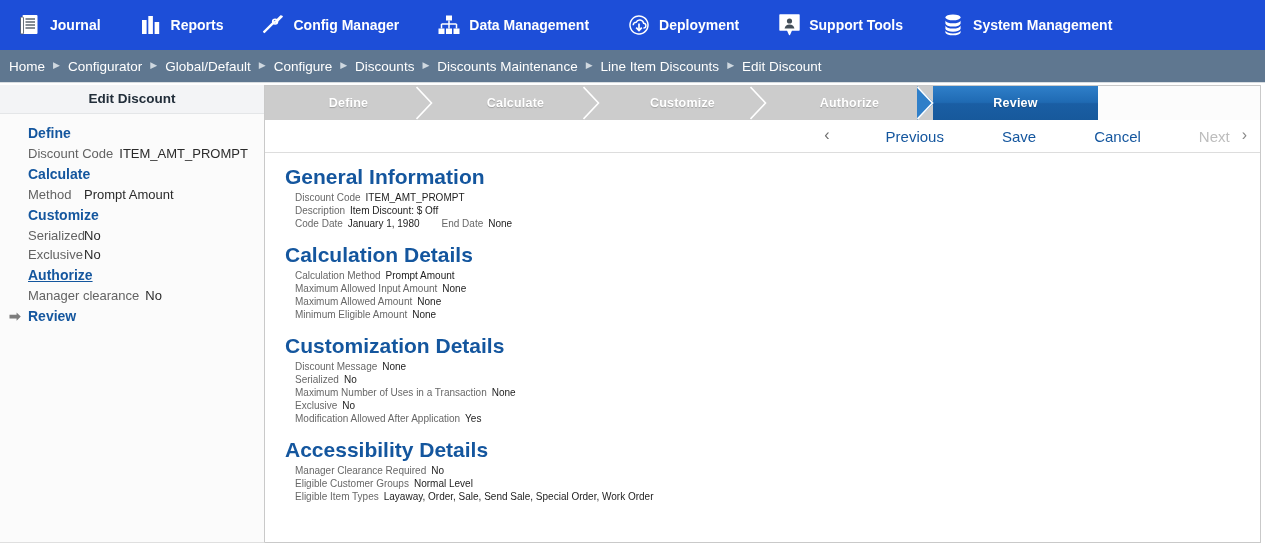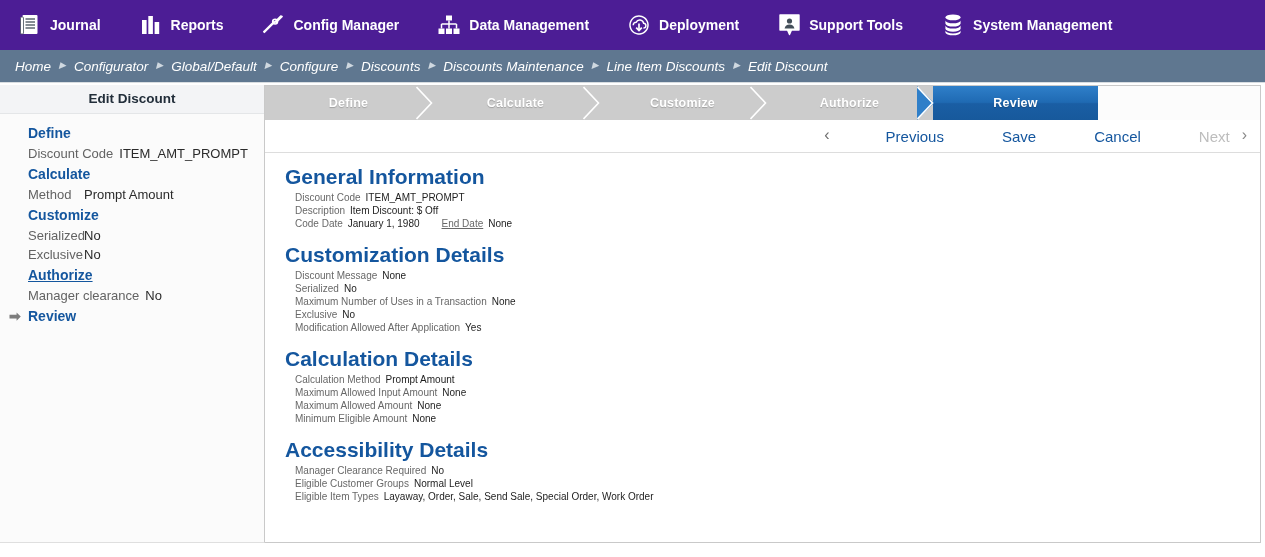--- a/index.html
+++ b/index.html
@@ -8,21 +8,21 @@
     margin: 0; padding: 0;
     width: 1265px; height: 557px;
     overflow: hidden;
     background: #ffffff;
     font-family: "Liberation Sans", sans-serif;
   }
 
   
   #topnav {
     height: 50px;
-    background: #4c1d95;
+    background: #1d4ed8;
     display: flex;
     align-items: center;
     padding-left: 18px;
     gap: 0px;
   }
   .nav-item {
     display: flex;
     align-items: center;
     gap: 8px;
     color: #ffffff;
@@ -41,25 +41,24 @@
     flex: 0 0 24px;
   }
   .nav-item svg { display: block; }
 
   
   #breadcrumb {
     height: 33px;
     background: #5f7790;
     display: flex;
     align-items: center;
-    padding-left: 15px;
+    padding-left: 9px;
     color: #ffffff;
     font-size: 13.5px;
     border-bottom: 1px solid #d8dde1;
-    font-style: italic;
   }
   .crumb {
     color: #ffffff;
     cursor: pointer;
     white-space: nowrap;
   }
   .crumb.last { cursor: default; }
   .crumb-sep {
     margin: 0 8px;
     color: #cfd8e0;
@@ -227,21 +226,21 @@
   .sec {
     margin-bottom: 13px;
   }
   .row {
     font-size: 10px;
     padding: 1px 0 1px 10px;
     white-space: nowrap;
   }
   .row .lb { color: #686868; }
   .row .vl { color: #1d1d1d; margin-left: 5px; }
-  .row .lb2 { color: #686868; margin-left: 22px; text-decoration: underline; }
+  .row .lb2 { color: #686868; margin-left: 22px; }
 </style>
 </head>
 <body>
 
 <div id="topnav">
     <div class="nav-item">
       <span class="nav-ico">
         <svg width="20" height="22" viewBox="0 0 20 22">
           <rect x="2.5" y="1" width="15" height="19" rx="1" fill="#fff"></rect>
           <rect x="0.5" y="3" width="3" height="17" rx="1" fill="#fff" stroke="#434f59" stroke-width="0.8"></rect>
@@ -426,35 +425,35 @@
     </div>
 
     <div id="review">
         <div class="sec">
           <div class="sec-title">General Information</div>
           <div class="row"><span class="lb">Discount Code</span><span class="vl">ITEM_AMT_PROMPT</span></div>
           <div class="row"><span class="lb">Description</span><span class="vl">Item Discount: $ Off</span></div>
           <div class="row"><span class="lb">Code Date</span><span class="vl">January 1, 1980</span><span class="lb2">End Date</span><span class="vl">None</span></div>
         </div>
         <div class="sec">
+          <div class="sec-title">Calculation Details</div>
+          <div class="row"><span class="lb">Calculation Method</span><span class="vl">Prompt Amount</span></div>
+          <div class="row"><span class="lb">Maximum Allowed Input Amount</span><span class="vl">None</span></div>
+          <div class="row"><span class="lb">Maximum Allowed Amount</span><span class="vl">None</span></div>
+          <div class="row"><span class="lb">Minimum Eligible Amount</span><span class="vl">None</span></div>
+        </div>
+        <div class="sec">
           <div class="sec-title">Customization Details</div>
           <div class="row"><span class="lb">Discount Message</span><span class="vl">None</span></div>
           <div class="row"><span class="lb">Serialized</span><span class="vl">No</span></div>
           <div class="row"><span class="lb">Maximum Number of Uses in a Transaction</span><span class="vl">None</span></div>
           <div class="row"><span class="lb">Exclusive</span><span class="vl">No</span></div>
           <div class="row"><span class="lb">Modification Allowed After Application</span><span class="vl">Yes</span></div>
         </div>
         <div class="sec">
-          <div class="sec-title">Calculation Details</div>
-          <div class="row"><span class="lb">Calculation Method</span><span class="vl">Prompt Amount</span></div>
-          <div class="row"><span class="lb">Maximum Allowed Input Amount</span><span class="vl">None</span></div>
-          <div class="row"><span class="lb">Maximum Allowed Amount</span><span class="vl">None</span></div>
-          <div class="row"><span class="lb">Minimum Eligible Amount</span><span class="vl">None</span></div>
-        </div>
-        <div class="sec">
           <div class="sec-title">Accessibility Details</div>
           <div class="row"><span class="lb">Manager Clearance Required</span><span class="vl">No</span></div>
           <div class="row"><span class="lb">Eligible Customer Groups</span><span class="vl">Normal Level</span></div>
           <div class="row"><span class="lb">Eligible Item Types</span><span class="vl">Layaway, Order, Sale, Send Sale, Special Order, Work Order</span></div>
         </div>
       </div>
   </div>
 </div>
 
 </body></html>

